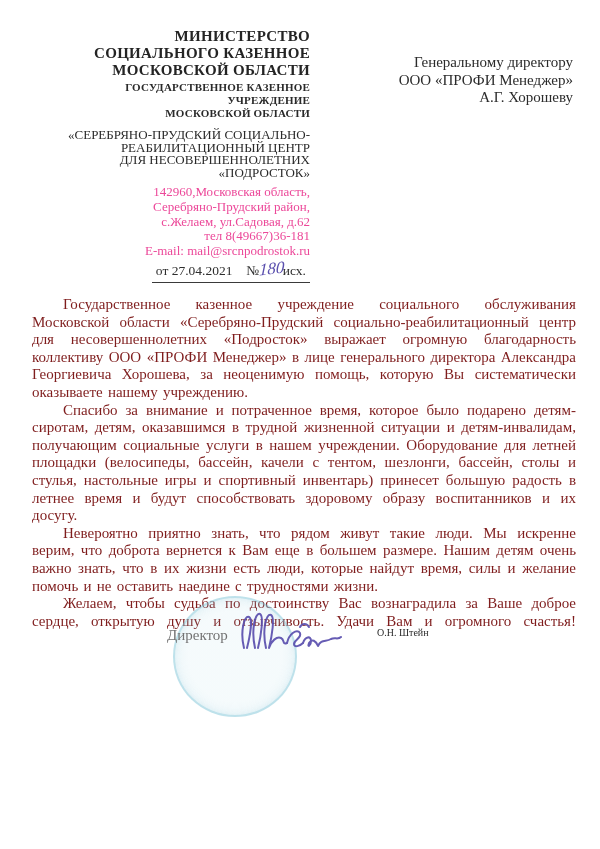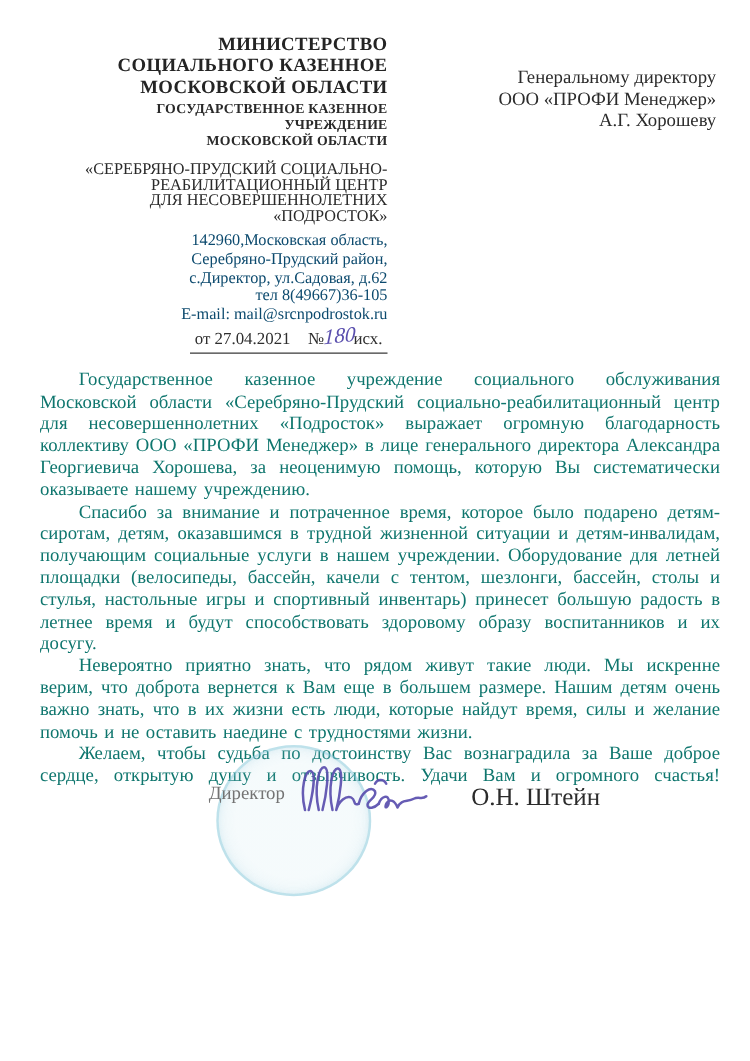--- a/index.html
+++ b/index.html
@@ -26,21 +26,21 @@
     font-weight:bold;font-size:11px;line-height:13px;
     letter-spacing:.2px;color:#2a2a2a;margin-left:44px;
   }
   .lh-center{margin-top:9px;}
   .lh-center div{
     font-weight:normal;font-size:13px;line-height:12.5px;
     color:#2a2a2a;
   }
   .lh-address{margin-top:6px;}
   .lh-address div{
-    font-size:13px;line-height:14.8px;color:#0c4a6e;
+    font-size:13px;line-height:14.8px;color:#ec4899;
   }
   .lh-ref{
     margin-top:1px;font-size:13.5px;color:#2e2e2e;
     display:inline-block;
     border-bottom:1px solid #3a3a3a;
     padding:0 4px 2px 4px;
   }
   .lh-ref .ref-gap{display:inline-block;width:14px;}
   .hand-number{
     font-style:italic;
@@ -53,37 +53,37 @@
   }
   
   .recipient{
     position:absolute;right:27px;top:54px;
     text-align:right;font-size:15px;line-height:17.5px;color:#2b2b2b;
   }
   
   .letter-body{
     position:absolute;left:32px;top:296px;width:544px;
     font-size:15px;line-height:17.6px;
-    text-align:justify;color:#0f766e;
+    text-align:justify;color:#7f1d1d;
     word-spacing:1.5px;
   }
   .letter-body p{margin:0;text-indent:31px;}
   .letter-body p.stretch-last{text-align-last:justify;}
   
   .stamp{
     position:absolute;left:173px;top:596px;width:120px;height:117px;
     border-radius:50%;
     border:2px solid rgba(124,196,214,0.42);
     background:radial-gradient(ellipse at center,
        rgba(160,212,226,0.10) 55%, rgba(140,200,218,0.20) 86%, rgba(255,255,255,0) 100%);
     box-shadow:inset 0 0 6px rgba(150,205,220,0.25);
   }
   
   .sig-label{position:absolute;left:167px;top:627px;font-size:15px;color:#737373;}
-  .sig-name{position:absolute;left:377px;top:627px;font-size:20px;color:#2b2b2b;}
+  .sig-name{position:absolute;left:377px;top:627px;font-size:10px;color:#2b2b2b;}
   .sig-svg{position:absolute;left:236px;top:608px;width:108px;height:50px;}
 </style>
 </head>
 <body>
 
 <div class="page">
 
   <div class="letterhead">
     <div class="lh-ministry">
       <div>МИНИСТЕРСТВО</div>
@@ -96,22 +96,22 @@
     </div>
     <div class="lh-center">
       <div>«СЕРЕБРЯНО-ПРУДСКИЙ СОЦИАЛЬНО-</div>
       <div>РЕАБИЛИТАЦИОННЫЙ ЦЕНТР</div>
       <div>ДЛЯ НЕСОВЕРШЕННОЛЕТНИХ</div>
       <div>«ПОДРОСТОК»</div>
     </div>
     <div class="lh-address">
       <div>142960,Московская область,</div>
       <div>Серебряно-Прудский район,</div>
-      <div>с.Директор, ул.Садовая, д.62</div>
-      <div>тел 8(49667)36-105</div>
+      <div>с.Желаем, ул.Садовая, д.62</div>
+      <div>тел 8(49667)36-181</div>
       <div>E-mail: mail@srcnpodrostok.ru</div>
     </div>
     <div>
       <span class="lh-ref"><span>от 27.04.2021</span><span class="ref-gap"></span><span>№</span><span class="hand-number">180</span><span>исх.</span></span>
     </div>
   </div>
 
   <div class="recipient">
     <div>Генеральному директору</div>
     <div>ООО «ПРОФИ Менеджер»</div>

